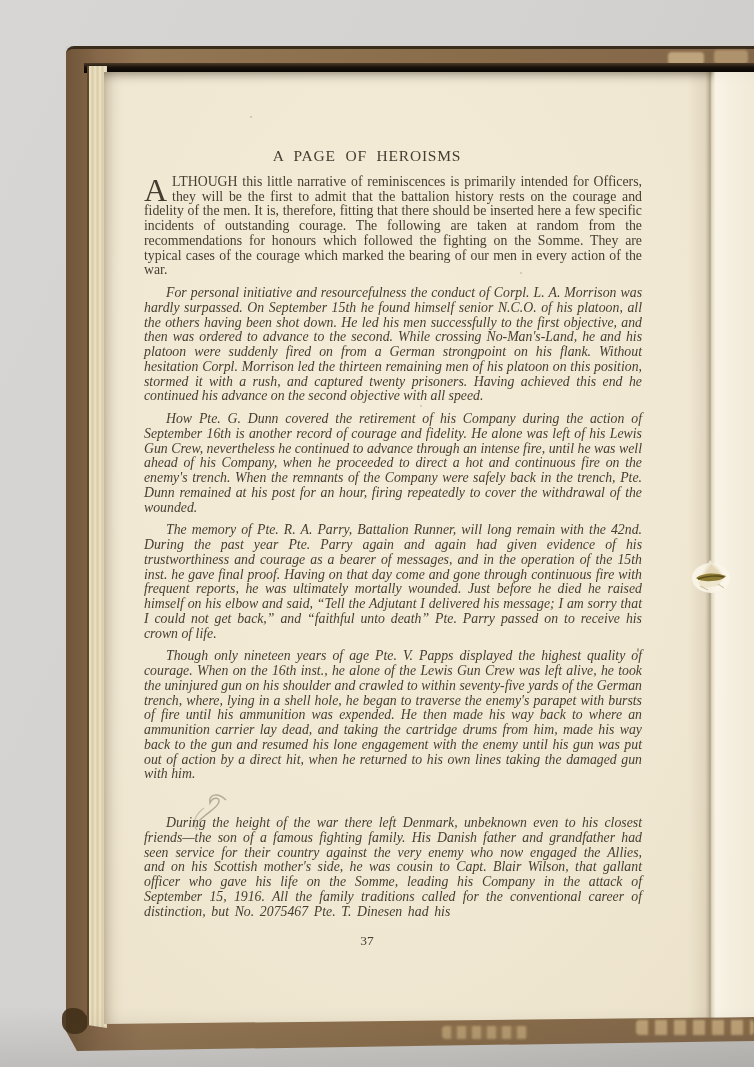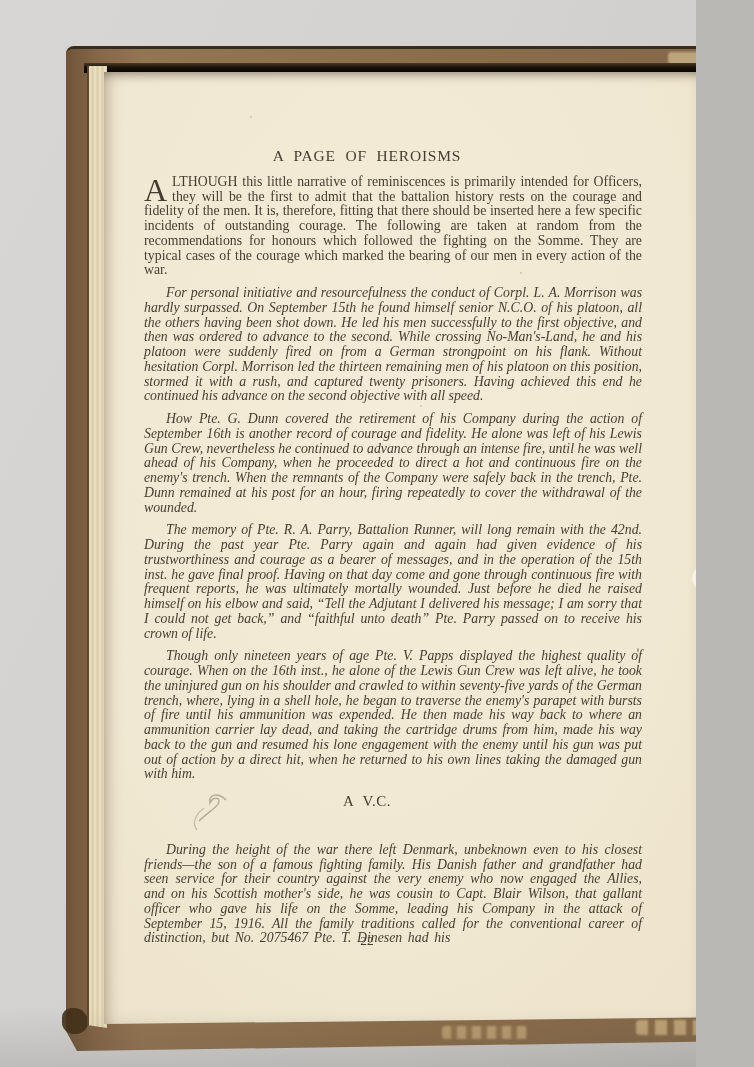--- a/index.html
+++ b/index.html
@@ -1,17 +1,17 @@
 <!DOCTYPE html>
 <html style="--color-paper: #f4ecd8; --color-ink: #463d30; --color-cover: #8a6d4a; --color-scanner_bg: #d3d2d0; --color-page_edge: #e4d7b8;"><head>
 <meta charset="utf-8">
 <style>
   html,body{margin:0;padding:0;background:#b9b8b5;}
   .scene{
-    position:relative;width:696px;height:1067px;overflow:hidden;
+    position:relative;width:754px;height:1067px;overflow:hidden;
     background:linear-gradient(115deg,#d7d6d4 0%,#d3d2d0 45%,#cdccc9 75%,#c2c1be 100%);
     font-family:"Liberation Serif",serif;
   }
   .scene::after{ 
     content:"";position:absolute;left:0;bottom:0;width:100%;height:60px;
     background:linear-gradient(180deg,rgba(0,0,0,0) 0%,rgba(60,58,52,0.14) 100%);
     pointer-events:none;
   }
   .book-cover{
     position:absolute;left:66px;top:46px;width:688px;height:1002px;
@@ -127,26 +127,25 @@
     <div class="text-block">
       <h1 class="chapter-title">A PAGE OF HEROISMS</h1>
 
       <p class="para"><span class="drop-cap">A</span><span>LTHOUGH this little narrative of reminiscences is primarily intended for Officers, they will be the first to admit that the battalion history rests on the courage and fidelity of the men. It is, therefore, fitting that there should be inserted here a few specific incidents of outstanding courage. The following are taken at random from the recommendations for honours which followed the fighting on the Somme. They are typical cases of the courage which marked the bearing of our men in every action of the war.</span></p>
 
       <p class="para indent">For personal initiative and resourcefulness the conduct of Corpl. L. A. Morrison was hardly surpassed. On September 15th he found himself senior N.C.O. of his platoon, all the others having been shot down. He led his men successfully to the first objective, and then was ordered to advance to the second. While crossing No-Man's-Land, he and his platoon were suddenly fired on from a German strongpoint on his flank. Without hesitation Corpl. Morrison led the thirteen remaining men of his platoon on this position, stormed it with a rush, and captured twenty prisoners. Having achieved this end he continued his advance on the second objective with all speed.</p>
       <p class="para indent">How Pte. G. Dunn covered the retirement of his Company during the action of September 16th is another record of courage and fidelity. He alone was left of his Lewis Gun Crew, nevertheless he continued to advance through an intense fire, until he was well ahead of his Company, when he proceeded to direct a hot and continuous fire on the enemy's trench. When the remnants of the Company were safely back in the trench, Pte. Dunn remained at his post for an hour, firing repeatedly to cover the withdrawal of the wounded.</p>
       <p class="para indent">The memory of Pte. R. A. Parry, Battalion Runner, will long remain with the 42nd. During the past year Pte. Parry again and again had given evidence of his trustworthiness and courage as a bearer of messages, and in the operation of the 15th inst. he gave final proof. Having on that day come and gone through continuous fire with frequent reports, he was ultimately mortally wounded. Just before he died he raised himself on his elbow and said, “Tell the Adjutant I delivered his message; I am sorry that I could not get back,” and “faithful unto death” Pte. Parry passed on to receive his crown of life.</p>
       <p class="para indent">Though only nineteen years of age Pte. V. Papps displayed the highest quality of courage. When on the 16th inst., he alone of the Lewis Gun Crew was left alive, he took the uninjured gun on his shoulder and crawled to within seventy-five yards of the German trench, where, lying in a shell hole, he began to traverse the enemy's parapet with bursts of fire until his ammunition was expended. He then made his way back to where an ammunition carrier lay dead, and taking the cartridge drums from him, made his way back to the gun and resumed his lone engagement with the enemy until his gun was put out of action by a direct hit, when he returned to his own lines taking the damaged gun with him.</p>
 
-      <h2 class="section-heading">A V.C.</h2>
 
       <p class="para indent loose">During the height of the war there left Denmark, unbeknown even to his closest friends—the son of a famous fighting family. His Danish father and grandfather had seen service for their country against the very enemy who now engaged the Allies, and on his Scottish mother's side, he was cousin to Capt. Blair Wilson, that gallant officer who gave his life on the Somme, leading his Company in the attack of September 15, 1916. All the family traditions called for the conventional career of distinction, but No. 2075467 Pte. T. Dinesen had his</p>
     </div>
 
-    <div class="page-number">22</div>
+    <div class="page-number">37</div>
 
     <div class="speck speck-1"></div>
     <div class="speck speck-2"></div>
     <div class="speck speck-3"></div>
     <div class="speck speck-4"></div>
     <div class="speck speck-5"></div>
     <div class="speck speck-6"></div>
   </div>
 
 </div>

